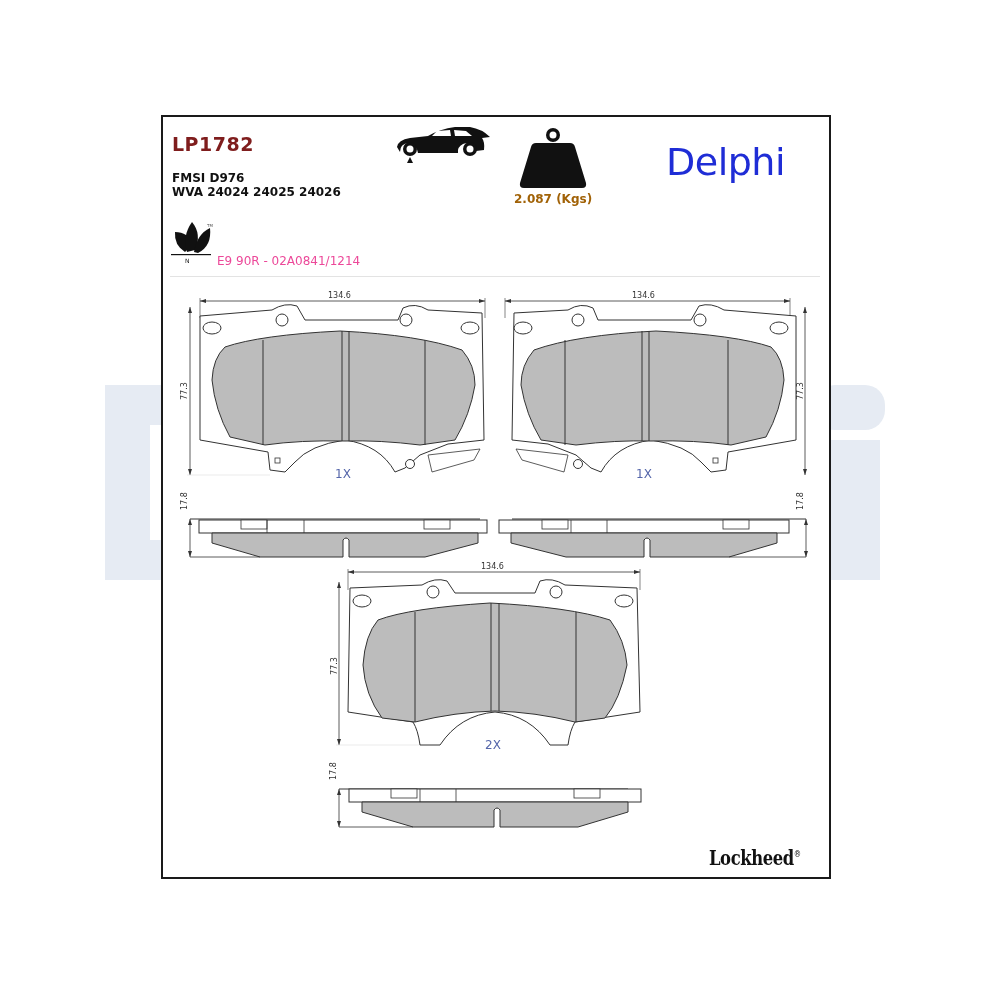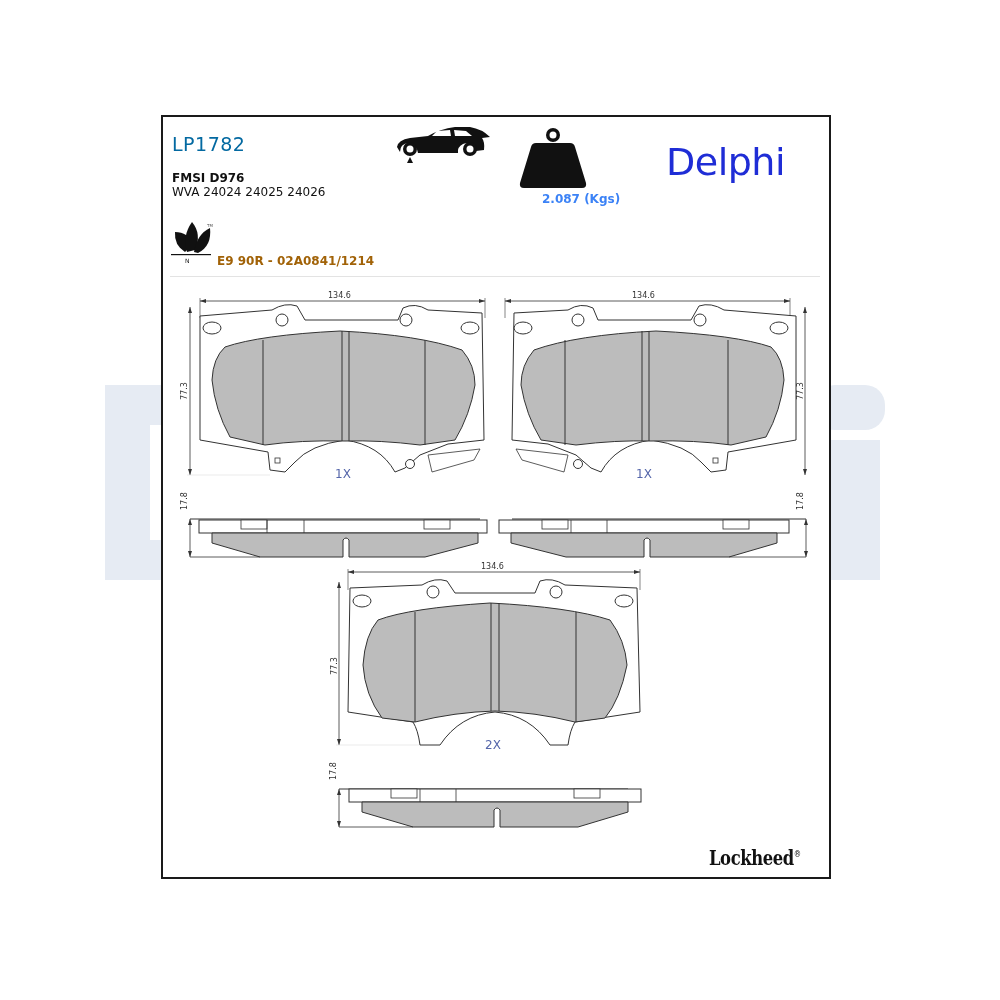--- a/index.html
+++ b/index.html
@@ -1,24 +1,24 @@
 <!DOCTYPE html>
 <html><head>
 <meta charset="utf-8">
 <style>
   html, body { margin:0; padding:0; background:#ffffff; }
   body { width:1000px; height:1000px; position:relative; overflow:hidden; font-family:"DejaVu Sans", sans-serif; }
   .frame { position:absolute; left:161px; top:115px; width:666px; height:760px; border:2px solid #1a1a1a; background:#ffffff; }
   .watermark { position:absolute; left:0; top:0; width:1000px; height:1000px; pointer-events:none; }
-  .part-no { position:absolute; left:172px; top:133px; font-size:19px; font-weight:normal; color:#0369a1; letter-spacing:0.5px; }
+  .part-no { position:absolute; left:172px; top:133px; font-size:19px; font-weight:bold; color:#7f1d1d; letter-spacing:0.5px; }
   .fmsi { position:absolute; left:172px; top:171px; font-size:12px; font-weight:bold; color:#111; }
-  .wva { position:absolute; left:172px; top:185px; font-size:12px; font-weight:normal; color:#111; }
-  .weight { position:absolute; left:542px; top:192px; font-size:12px; font-weight:bold; color:#3b82f6; }
+  .wva { position:absolute; left:172px; top:185px; font-size:12px; font-weight:bold; color:#111; }
+  .weight { position:absolute; left:514px; top:192px; font-size:12px; font-weight:bold; color:#a16207; }
   .delphi { position:absolute; left:666px; top:140px; font-size:38px; font-weight:normal; color:#1f2dd6; letter-spacing:-0.5px; }
-  .approval { position:absolute; left:217px; top:254px; font-size:12px; font-weight:bold; color:#a16207; }
+  .approval { position:absolute; left:217px; top:254px; font-size:12px; font-weight:normal; color:#ec4899; }
   .lockheed { position:absolute; left:709px; top:846px; font-family:"DejaVu Serif", serif; font-size:20px; font-weight:bold; color:#111; letter-spacing:-0.5px; transform:scaleX(0.82); transform-origin:left center; }
   .lockheed sup { font-size:9px; font-family:"DejaVu Sans", sans-serif; font-weight:normal; }
   .sep { position:absolute; left:170px; top:276px; width:650px; height:1px; background:#e3e3e3; }
   svg { position:absolute; left:0; top:0; }
   .dimtext { font-family:"DejaVu Sans", sans-serif; font-size:8px; fill:#333; }
   .qty { font-family:"DejaVu Sans", sans-serif; font-size:12px; fill:#5566aa; }
 </style>
 </head>
 <body>
 

